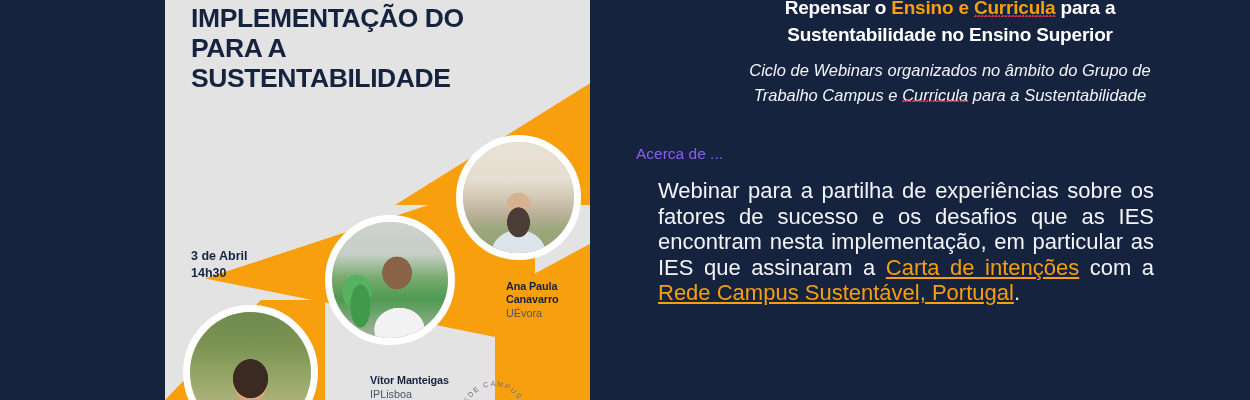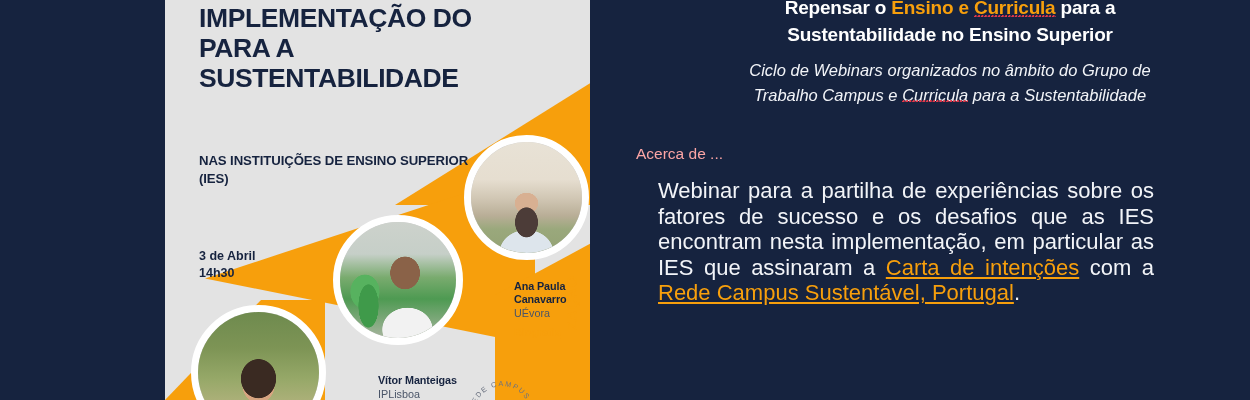--- a/index.html
+++ b/index.html
@@ -28,21 +28,21 @@
   }
   .wedge-bl{
     left:0px;top:300px;width:160px;height:100px;
     clip-path:polygon(60% 0%,100% 0%,100% 100%,0% 100%);
   }
   .wedge-br{
     left:330px;top:225px;width:130px;height:175px;
     clip-path:polygon(0% 40%,100% 0%,100% 100%,0% 100%);
   }
 
-  .poster-inner{position:absolute;left:16px;top:0;width:425px;height:290px;}
+  .poster-inner{position:absolute;left:8px;top:0;width:425px;height:290px;}
 
   .title-block{position:absolute;left:18px;top:3px;width:360px;}
   .t-line{
     font-weight:bold;font-size:26.5px;line-height:30px;
     letter-spacing:-0.4px;color:#16233f;white-space:nowrap;
   }
   .t-line.accent{color:#f79f0c;position:relative;display:inline-block;}
   .squiggle{
     position:absolute;left:118px;bottom:-1px;width:180px;height:4px;
     background-image:radial-gradient(circle at 1.6px 1.6px, #e0384a 1.3px, transparent 1.5px);
@@ -141,21 +141,21 @@
     text-align:center;font-size:16.5px;line-height:25px;color:#f2f4f8;font-style:italic;
   }
   .rt-sub .und{position:relative;}
   .sq3{
     position:absolute;left:0;bottom:1px;width:100%;height:3px;
     background-image:radial-gradient(circle at 1.4px 1.4px, #e0384a 1.1px, transparent 1.3px);
     background-size:3.4px 3.4px;background-repeat:repeat-x;
   }
   .rt-about{
     position:absolute;left:18px;top:145px;
-    font-size:15.5px;color:#fca5a5;
+    font-size:15.5px;color:#8b5cf6;
   }
   .rt-body{
     position:absolute;left:18px;top:178px;width:496px;
     font-size:22px;line-height:25.5px;text-align:justify;color:#f2f4f8;margin-left:22px;
   }
   .lnk{color:#f79f0c;text-decoration:underline;text-underline-offset:2px;}
 </style>
 </head>
 <body>
 
@@ -169,21 +169,20 @@
     <div class="wedge wedge-br"></div>
 
     <div class="poster-inner">
 
       <div class="title-block">
         <div class="t-line">IMPLEMENTAÇÃO DO</div>
         <div class="t-line">PARA A</div>
         <div class="t-line">SUSTENTABILIDADE</div>
       </div>
 
-      <div class="subtitle">NAS INSTITUIÇÕES DE ENSINO SUPERIOR (IES)</div>
 
       <div class="datetime">
         <div>3 de Abril</div>
         <div>14h30</div>
       </div>
 
       <div class="photo ph-top">
         <div class="ph-img img-courtyard"></div>
       </div>
       <div class="photo ph-mid">

